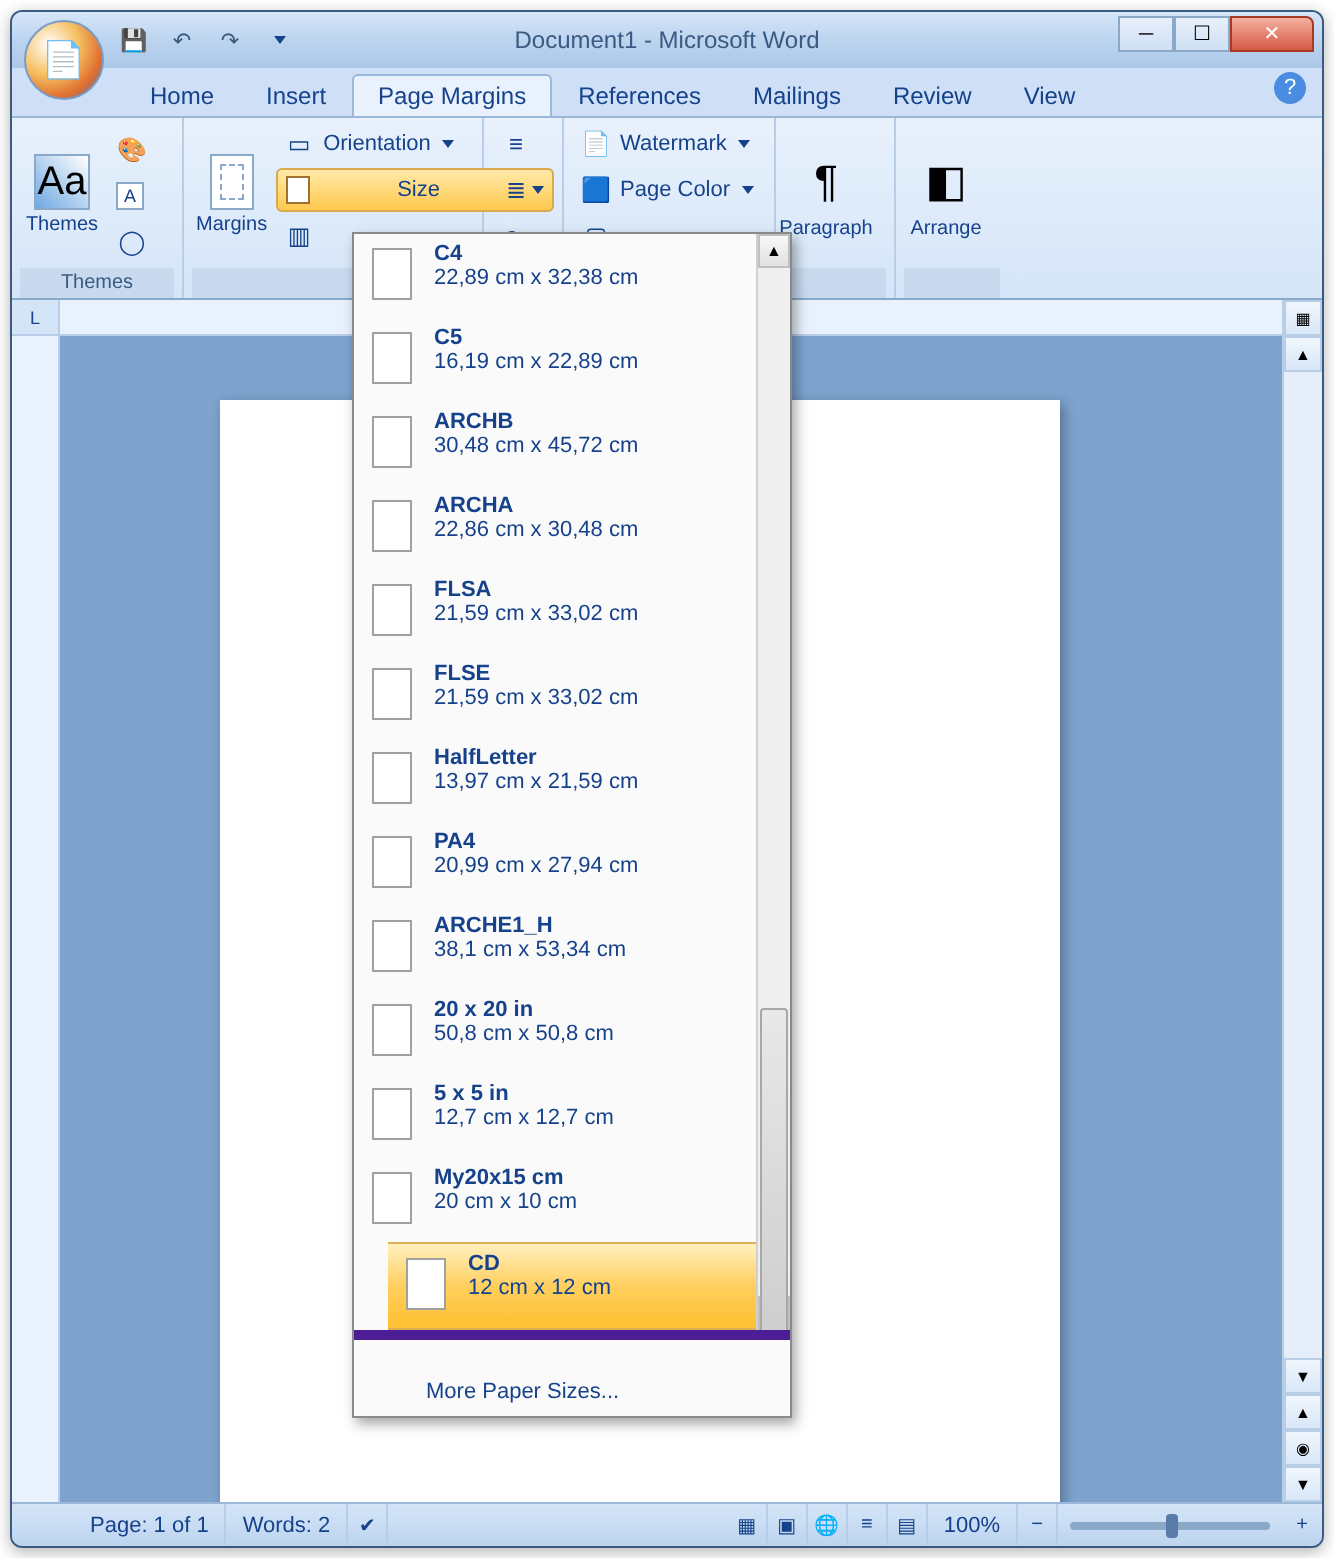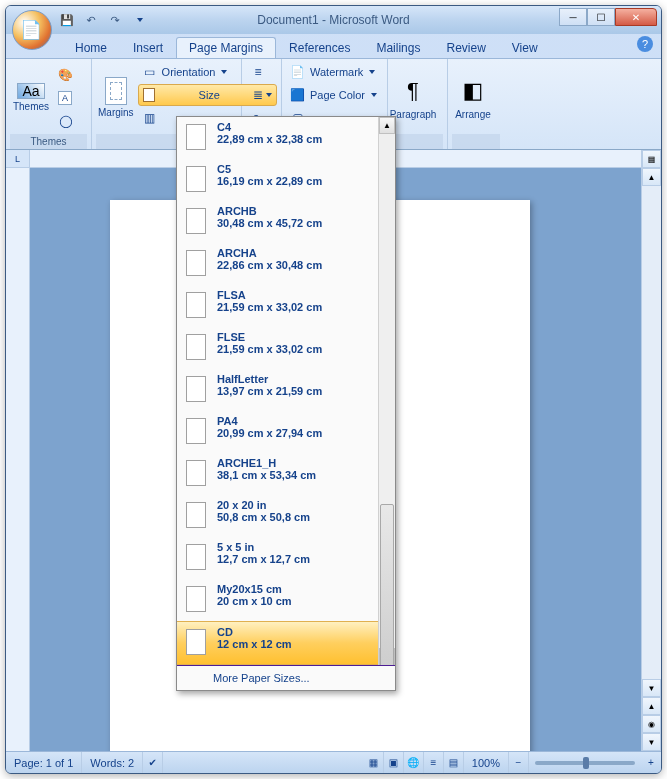--- a/index.html
+++ b/index.html
@@ -30,41 +30,41 @@
 .sm-btn.active { background: linear-gradient(to bottom, #ffe9a8, #ffc94d); border: 1px solid #d9a94d; gap: 44px; }
 .sm-btn .ic { width: 16px; height: 16px; display: inline-flex; align-items: center; justify-content: center; font-size: 12px; }
 .ruler-h { height: 18px; background: #e8f1fc; border-bottom: 1px solid #b8cde6; position: relative; margin-left: 24px; }
 .ruler-v { width: 24px; background: #e8f1fc; border-right: 1px solid #b8cde6; position: absolute; left: 0; top: 162px; bottom: 22px; }
 .ruler-corner { position:absolute; left:0; top:144px; width:24px; height:18px; background:#d5e5f8; border-right:1px solid #b8cde6; border-bottom:1px solid #b8cde6; display:flex; align-items:center; justify-content:center; font-size:9px; color:#15428b; }
 .doc-area { position: absolute; left: 24px; right: 20px; top: 162px; bottom: 22px; background: #7da3ce; overflow: hidden; }
 .page { position: absolute; left: 80px; top: 32px; width: 420px; height: 600px; background: #fff; box-shadow: 2px 2px 6px rgba(0,0,0,0.3); }
 .vscroll { position: absolute; right: 0; top: 144px; bottom: 22px; width: 20px; background: #e4edf8; border-left: 1px solid #b8cde6; display: flex; flex-direction: column; }
 .vscroll button { height: 18px; border: 1px solid #b8cde6; background: linear-gradient(#f0f6fd,#d8e7f7); font-size: 8px; cursor: pointer; }
 .vscroll .track { flex: 1; position: relative; }
-.statusbar { position: absolute; left: 0; right: 0; bottom: 0; height: 22px; background: linear-gradient(to bottom, #d5e5f8, #bcd4ef); border-top: 1px solid #9bb7d9; display: flex; align-items: center; font-size: 11px; color: #15428b; }
+.statusbar { position: absolute; left: 0; right: 0; bottom: 0; height: 22px; background: linear-gradient(to bottom, #d5e5f8, #bcd4ef); border-top: 1px solid #9bb7d9; display: flex; align-items: center; font-size: 11px; color: #15428b; padding-left: 31px; }
 .statusbar > div { padding: 0 8px; border-right: 1px solid #b8cde6; height: 100%; display: flex; align-items: center; }
 .statusbar .spacer { flex: 1; border: none; }
 .status-icon { width: 20px; justify-content: center; cursor: pointer; font-size: 10px; }
 .zoom-slider { width: 100px; height: 4px; background: #8aa8c8; border-radius: 2px; position: relative; margin: 0 6px; }
 .zoom-thumb { position: absolute; left: 48px; top: -4px; width: 6px; height: 12px; background: #5a7ca8; border-radius: 2px; }
 
 .dropdown { position: absolute; left: 170px; top: 110px; width: 220px; background: #fafafa; border: 1px solid #8a8a8a; box-shadow: 2px 3px 6px rgba(0,0,0,0.35); z-index: 50; font-size: 11px; }
 .dd-list { max-height: 615px; overflow: hidden; position: relative; }
 .dd-item { display: flex; padding: 4px 6px 6px 6px; cursor: pointer; }
-.dd-item.sel { background: linear-gradient(to bottom, #fff0c0, #ffcf5e 50%, #ffc030); border-top: 1px solid #e0b050; border-bottom: 1px solid #e0b050; }
+.dd-item.sel { background: linear-gradient(to bottom, #fff0c0, #ffcf5e 50%, #ffc030); border-top: 1px solid #e0b050; border-bottom: 1px solid #e0b050; margin-left: 17px; }
 .dd-icon { width: 26px; height: 32px; margin-right: 8px; display: flex; align-items: center; justify-content: center; }
 .dd-icon-svg { width:20px; height:26px; border:1px solid #a0a0a0; background:#fff; }
 .dd-item .txt { flex: 1; }
 .dd-item .name { font-weight: bold; color: #15428b; font-size: 11px; }
-.dd-item .dim { color: #15428b; font-size: 11px; font-weight: bold; }
+.dd-item .dim { color: #15428b; font-size: 11px; }
 .dd-scroll { position: absolute; right: 0; top: 0; bottom: 0; width: 17px; background: #efefef; border-left: 1px solid #d0d0d0; display: flex; flex-direction: column; }
 .dd-scroll button { height: 17px; border: 1px solid #c0c0c0; background: linear-gradient(#f8f8f8,#e0e0e0); font-size: 8px; cursor: pointer; }
 .dd-scroll .tr { flex: 1; position: relative; }
 .dd-scroll .thumb { position: absolute; left: 1px; right: 1px; top: 370px; height: 200px; background: linear-gradient(#e8e8e8,#c8c8c8); border: 1px solid #a8a8a8; border-radius: 2px; }
-.dd-footer { border-top: 1px solid #4c1d95; padding: 6px 10px 6px 36px; color: #15428b; cursor: pointer; }
+.dd-footer { border-top: 5px solid #4c1d95; padding: 20px 10px 6px 36px; color: #15428b; cursor: pointer; }
 .arrow-down { display:inline-block; width:0; height:0; border-left:3px solid transparent; border-right:3px solid transparent; border-top:4px solid #15428b; vertical-align:middle; margin-left:2px; }
 </style>
 </head>
 <body>
 
 <div class="window">
 
   <div class="titlebar">
     <div class="qat">
       <button>
@@ -100,21 +100,21 @@
     <div class="tab">Mailings</div>
     <div class="tab">Review</div>
     <div class="tab">View</div>
     <div class="help-btn">?</div>
   </div>
 
   <div class="ribbon">
     <div class="group" style="width:86px">
       <div class="group-body">
         <div class="big-btn">
-          <div class="icon" style="background:linear-gradient(45deg,#6fa8e0,#fff);border:1px solid #8aa8c8;width:28px;height:16px;font-size:14px">Aa</div>
+          <div class="icon" style="background:linear-gradient(45deg,#6fa8e0,#fff);border:1px solid #8aa8c8;width:28px;height:28px;font-size:20px">Aa</div>
           <div class="lbl">Themes</div>
         </div>
         <div class="small-btns" style="justify-content:center">
           <div class="sm-btn">
               <span class="ic">🎨</span>
             </div>
           <div class="sm-btn">
               <span class="ic" style="border:1px solid #8aa8c8;font-size:9px;width:14px;height:14px;background:#fff">A</span>
             </div>
           <div class="sm-btn">

